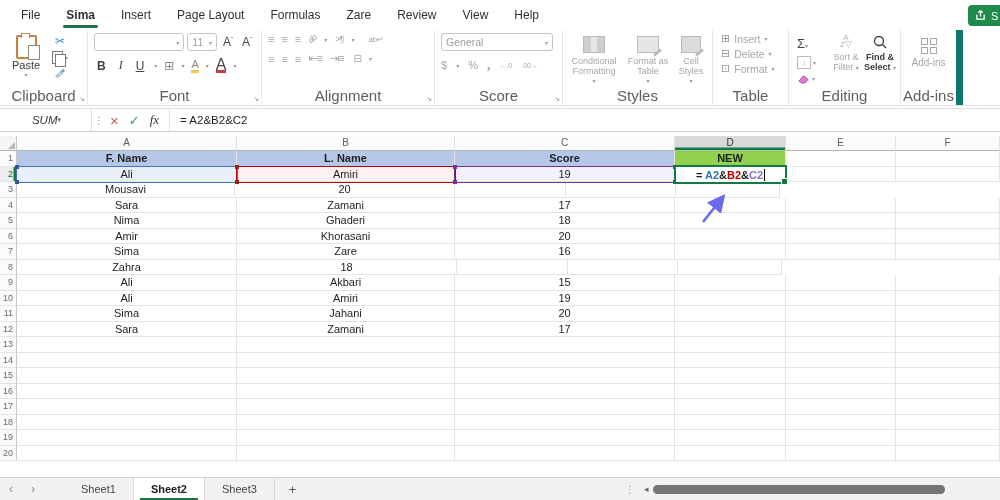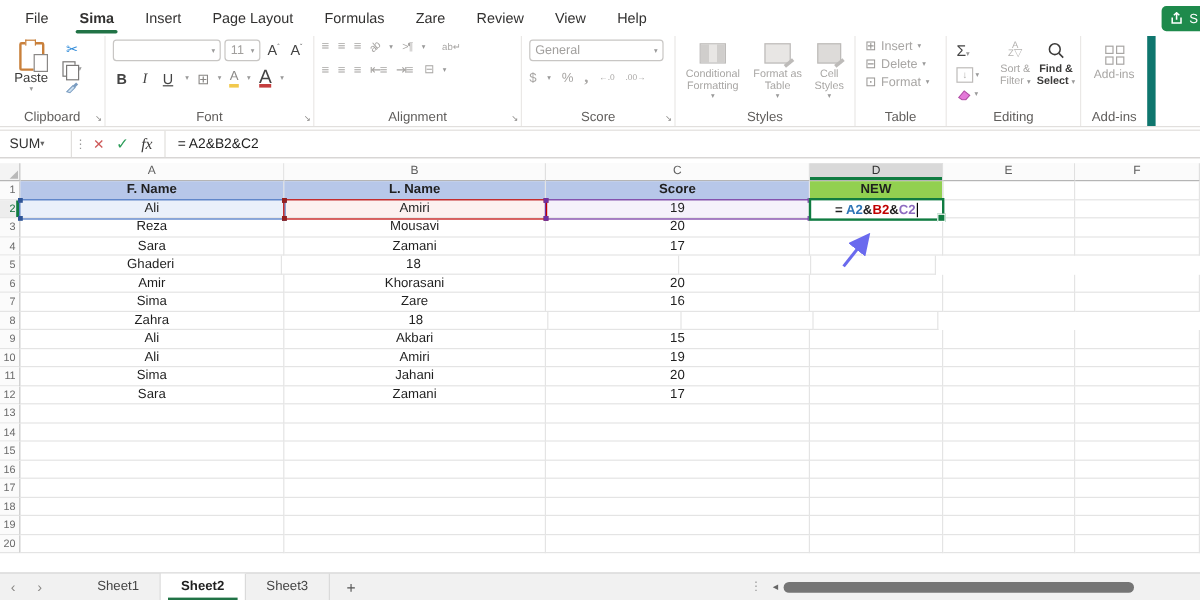--- a/index.html
+++ b/index.html
@@ -11,21 +11,21 @@
   .mtabs{display:flex;align-items:center;height:100%;padding-left:8px;}
   .mtab{position:relative;padding:0 13px;font-size:12px;color:#323130;height:100%;display:flex;align-items:center;cursor:default;}
   .mtab.active{font-weight:700;}
   .mtab.active::after{content:"";position:absolute;left:10px;right:10px;bottom:2px;height:3px;border-radius:2px;background:#217346;}
   .sharebtn{position:absolute;right:-30px;top:5px;width:62px;height:21px;background:#1E8A4C;border-radius:4px;
             display:flex;align-items:center;gap:5px;padding-left:7px;color:#fff;font-size:11px;box-sizing:border-box;}
 
   
   .ribbon{position:absolute;left:0;top:30px;width:1000px;height:75px;border-bottom:1px solid #E1DFDD;display:flex;background:#fff;}
   .rgroup{position:relative;height:100%;border-right:1px solid #EAE8E6;box-sizing:border-box;flex:0 0 auto;}
-  .rlabel{position:absolute;bottom:1px;left:0;right:0;text-align:center;font-size:11px;color:#605E5C;}
+  .rlabel{position:absolute;bottom:1px;left:0;right:0;text-align:center;font-size:15px;color:#605E5C;}
   .launcher{position:absolute;right:2px;bottom:2px;font-size:7px;color:#8A8886;}
   .gchev{font-size:6px;color:#999;}
   .rrow{display:flex;align-items:center;gap:6px;padding:3px 6px 0 6px;}
   
   .paste-btn{position:absolute;left:8px;top:5px;width:36px;text-align:center;font-size:11px;color:#3b3a39;}
   .clipicon{position:relative;width:17px;height:20px;margin:0 auto;border:2px solid #C9803B;border-radius:2px;background:#fff;}
   .clipicon::before{content:"";position:absolute;left:3px;top:-4px;width:7px;height:4px;border:1.5px solid #C9803B;border-bottom:none;background:#fff;}
   .clipicon::after{content:"";position:absolute;right:-5px;bottom:-3px;width:10px;height:13px;background:#fff;border:1.5px solid #8A8886;}
   .clipcol{position:absolute;left:52px;top:4px;display:flex;flex-direction:column;gap:3px;align-items:center;}
   .cuticon{color:#2B88D8;font-size:12px;}
@@ -63,22 +63,22 @@
   .ed2col{position:absolute;left:42px;top:4px;width:30px;text-align:center;font-size:9px;color:#A8A6A4;line-height:10px;}
   .ed3col{position:absolute;left:74px;top:4px;width:34px;text-align:center;font-size:9px;color:#3b3a39;line-height:10px;}
   .azic{font-size:8px;color:#B4B2B0;line-height:7px;}
   
   .adic{display:grid;grid-template-columns:7px 7px;grid-template-rows:7px 7px;gap:2px;margin:8px auto 3px auto;width:16px;}
   .adic span{border:1.5px solid #A8A6A4;background:#fff;}
 
   
   .formulabar{position:absolute;left:0;top:108px;width:1000px;height:24px;background:#fff;
               border-top:1px solid #E1DFDD;border-bottom:1px solid #CFCDCB;display:flex;align-items:center;box-sizing:border-box;}
-  .namebox{width:60px;height:100%;display:flex;align-items:center;justify-content:flex-start;
-           padding:0 6px 0 8px;font-size:11.5px;color:#333;border-right:1px solid #E1DFDD;box-sizing:border-box;}
+  .namebox{width:92px;height:100%;display:flex;align-items:center;justify-content:center;
+           padding:0 6px 0 8px;font-size:11.5px;color:#333;border-right:1px solid #E1DFDD;box-sizing:border-box;font-style:italic;}
   .nb-chev{font-size:7px;color:#666;}
   .fb-dots{width:14px;text-align:center;color:#999;font-size:10px;letter-spacing:0;}
   .fb-btns{display:flex;align-items:center;gap:10px;padding:0 10px 0 4px;border-right:1px solid #E1DFDD;height:100%;}
   .fb-x{color:#CE5A5A;font-size:15px;line-height:15px;}
   .fb-ok{color:#2E9E5B;font-size:13px;}
   .fb-fx{font-family:"Liberation Serif",serif;font-style:italic;font-size:13px;color:#3b3a39;}
   .fb-input{padding-left:10px;font-size:11.5px;color:#1f1f1f;}
 
   
   .grid{position:absolute;left:0;top:136px;width:1000px;height:341px;background:#fff;}
@@ -369,38 +369,38 @@
           <div class="rowh sel">2</div>
           <div class="cell r2a" style="width: 220px;">Ali</div>
           <div class="cell r2b" style="width: 218px;">Amiri</div>
           <div class="cell r2c" style="width: 220px;">19</div>
           <div class="cell" style="width: 111px;"></div>
           <div class="cell" style="width: 110px;"></div>
           <div class="cell" style="width: 104px;"></div>
         </div>
         <div class="grow">
           <div class="rowh">3</div>
-          <div class="cell" style="width: 220px;">Reza</div>
           <div class="cell" style="width: 218px;">Mousavi</div>
           <div class="cell" style="width: 220px;">20</div>
           <div class="cell" style="width: 111px;"></div>
           <div class="cell" style="width: 110px;"></div>
           <div class="cell" style="width: 104px;"></div>
         </div>
         <div class="grow">
           <div class="rowh">4</div>
           <div class="cell" style="width: 220px;">Sara</div>
           <div class="cell" style="width: 218px;">Zamani</div>
           <div class="cell" style="width: 220px;">17</div>
           <div class="cell" style="width: 111px;"></div>
           <div class="cell" style="width: 110px;"></div>
           <div class="cell" style="width: 104px;"></div>
         </div>
         <div class="grow">
           <div class="rowh">5</div>
+          <div class="cell" style="width: 220px;">Nima</div>
           <div class="cell" style="width: 218px;">Ghaderi</div>
           <div class="cell" style="width: 220px;">18</div>
           <div class="cell" style="width: 111px;"></div>
           <div class="cell" style="width: 110px;"></div>
           <div class="cell" style="width: 104px;"></div>
         </div>
         <div class="grow">
           <div class="rowh">6</div>
           <div class="cell" style="width: 220px;">Amir</div>
           <div class="cell" style="width: 218px;">Khorasani</div>

